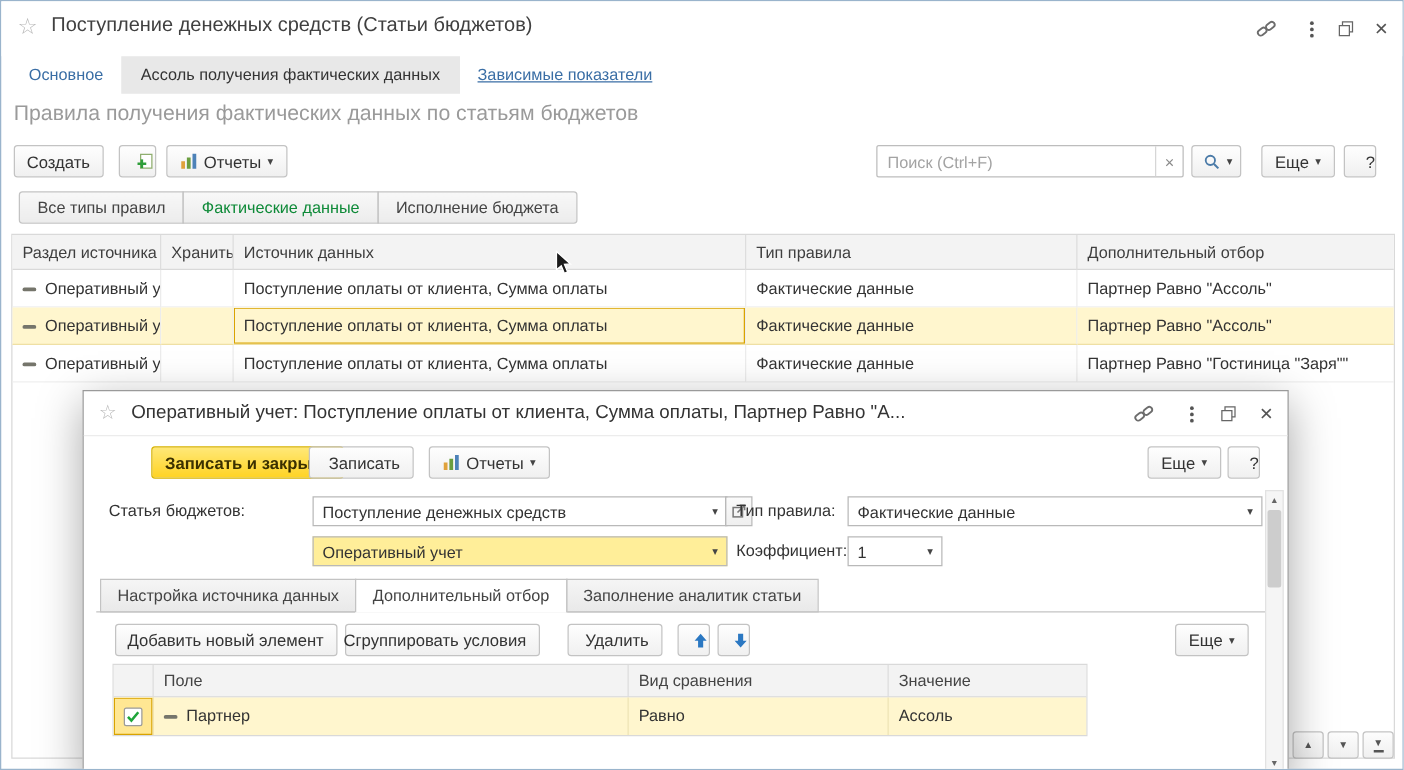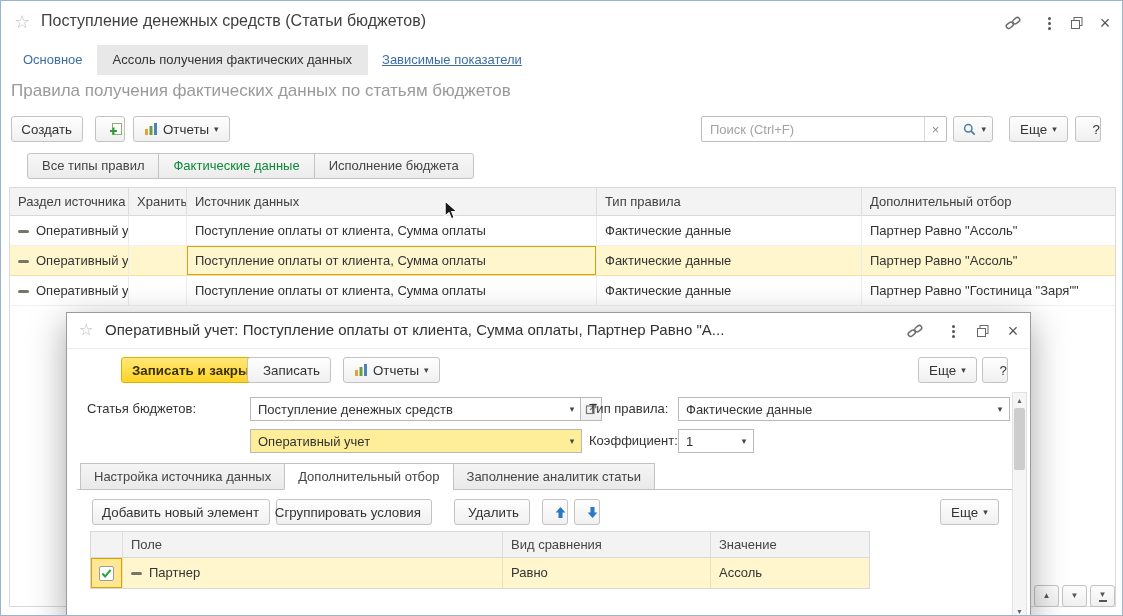--- a/index.html
+++ b/index.html
@@ -32,21 +32,21 @@
   
   .toolbar-row { position:absolute; left:0; top:115px; right:0; height:26px; }
   .searchbox { position:absolute; left:700px; top:0; width:246px; height:26px; border:1px solid #bdbdbd; border-radius:2px; background:#fff; display:flex; }
   .searchbox input { flex:1; border:none; outline:none; padding:0 8px; font:inherit; color:#333; background:transparent; }
   .searchbox input::placeholder { color:#a3a3a3; }
   .search-clear { width:22px; border-left:1px solid #d6d6d6; display:flex; align-items:center; justify-content:center; color:#8a8a8a; cursor:pointer; font-size:13px; }
 
   
   .filtertabs { position:absolute; left:10px; top:152px; height:26px; display:flex; }
   .ftab { height:26px; line-height:24px; padding:0 14px; border:1px solid #c3c3c3; background:linear-gradient(#f8f8f8,#ececec); margin-left:-1px; color:#444; cursor:pointer; white-space:nowrap; }
-  .ftab:first-child { margin-left:16px; border-radius:3px 0 0 3px; }
+  .ftab:first-child { margin-left:4px; border-radius:3px 0 0 3px; }
   .ftab:last-child { border-radius:0 3px 3px 0; }
   .ftab.active { color:#0e8a38; }
 
   
   .grid { position:absolute; left:8px; top:186px; width:1107px; height:420px; border:1px solid #d9d9d9; background:#fff; }
   .ghead { position:absolute; left:0; top:0; right:0; height:28px; background:#f3f3f3; border-bottom:1px solid #d9d9d9; }
   .gh { position:absolute; top:0; height:28px; line-height:27px; padding:0 8px; color:#3f3f3f; border-right:1px solid #dddddd; overflow:hidden; white-space:nowrap; cursor:pointer; }
   .grow { position:absolute; left:0; width:1105px; height:30px; }
   .gc { position:absolute; top:0; height:30px; line-height:29px; padding:0 8px; border-right:1px solid #ececec; border-bottom:1px solid #f0f0f0; overflow:hidden; white-space:nowrap; cursor:pointer; }
   .grow.selected .gc { background:#fff6ce; border-bottom-color:#efe0a4; }

